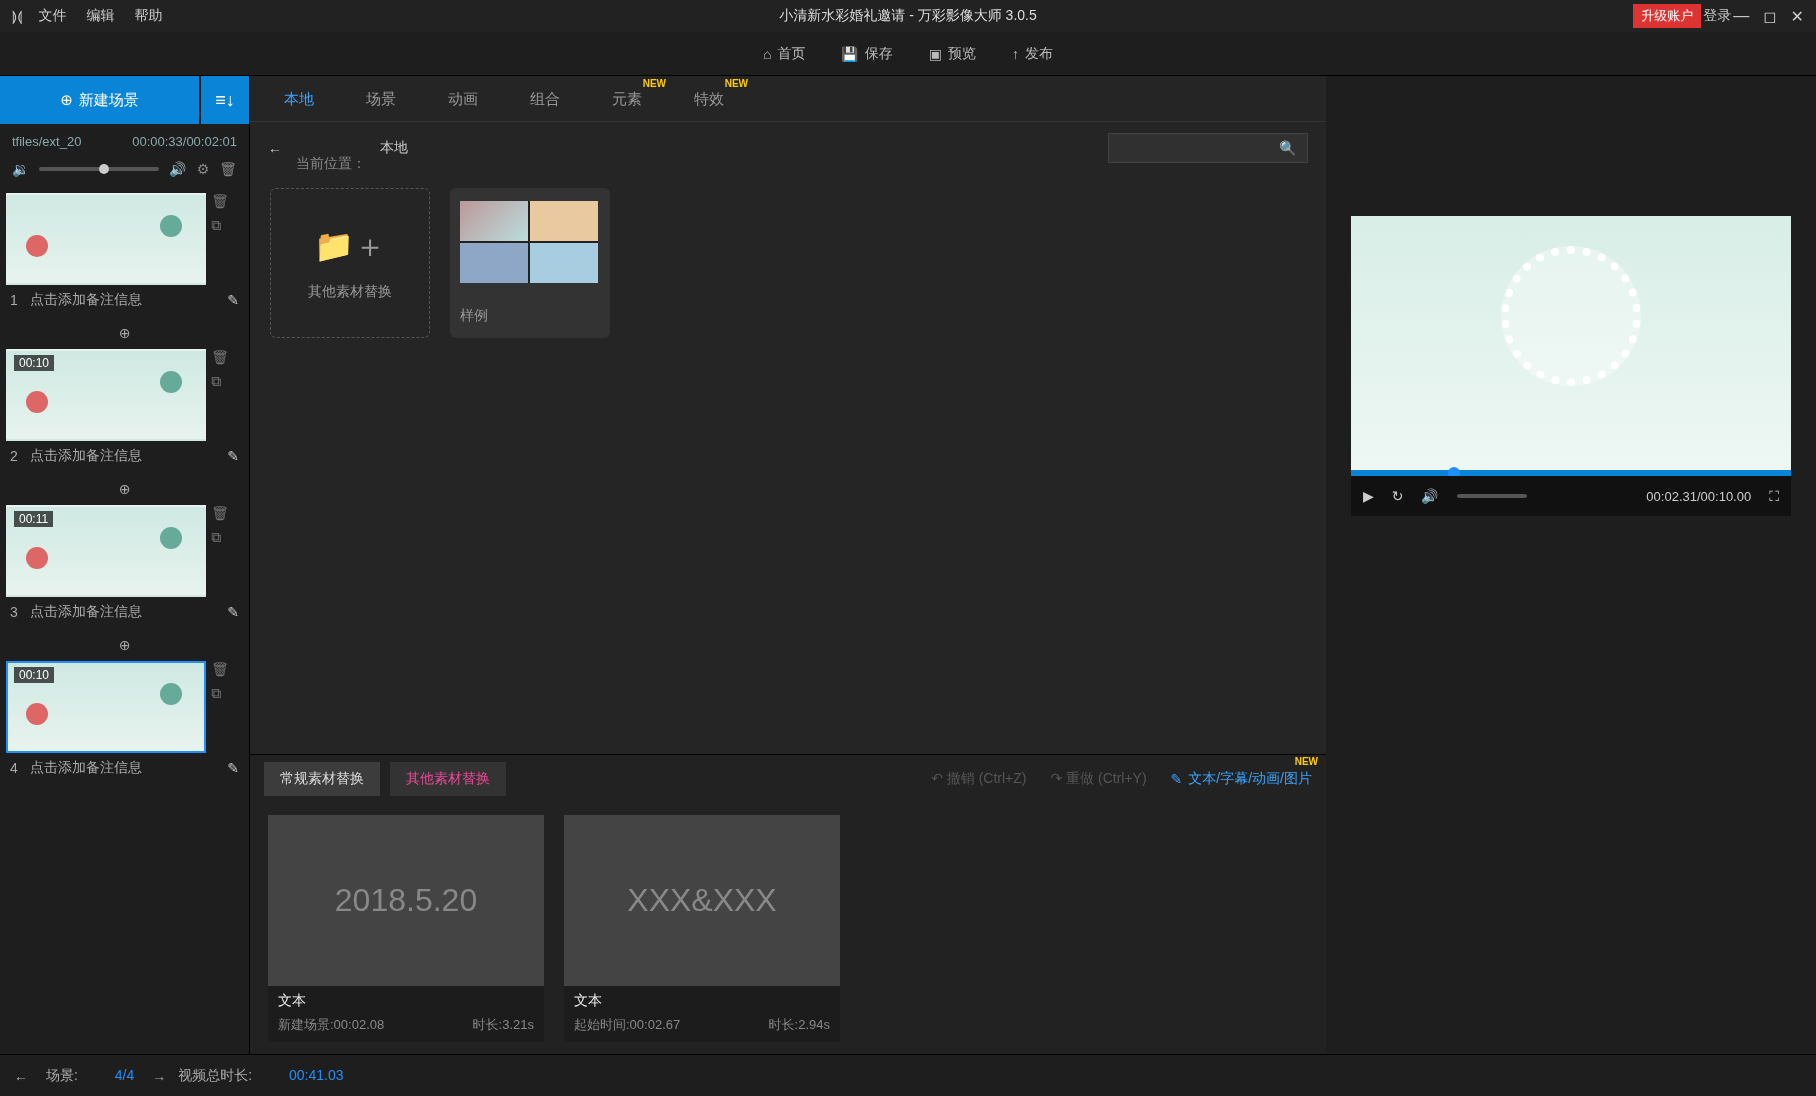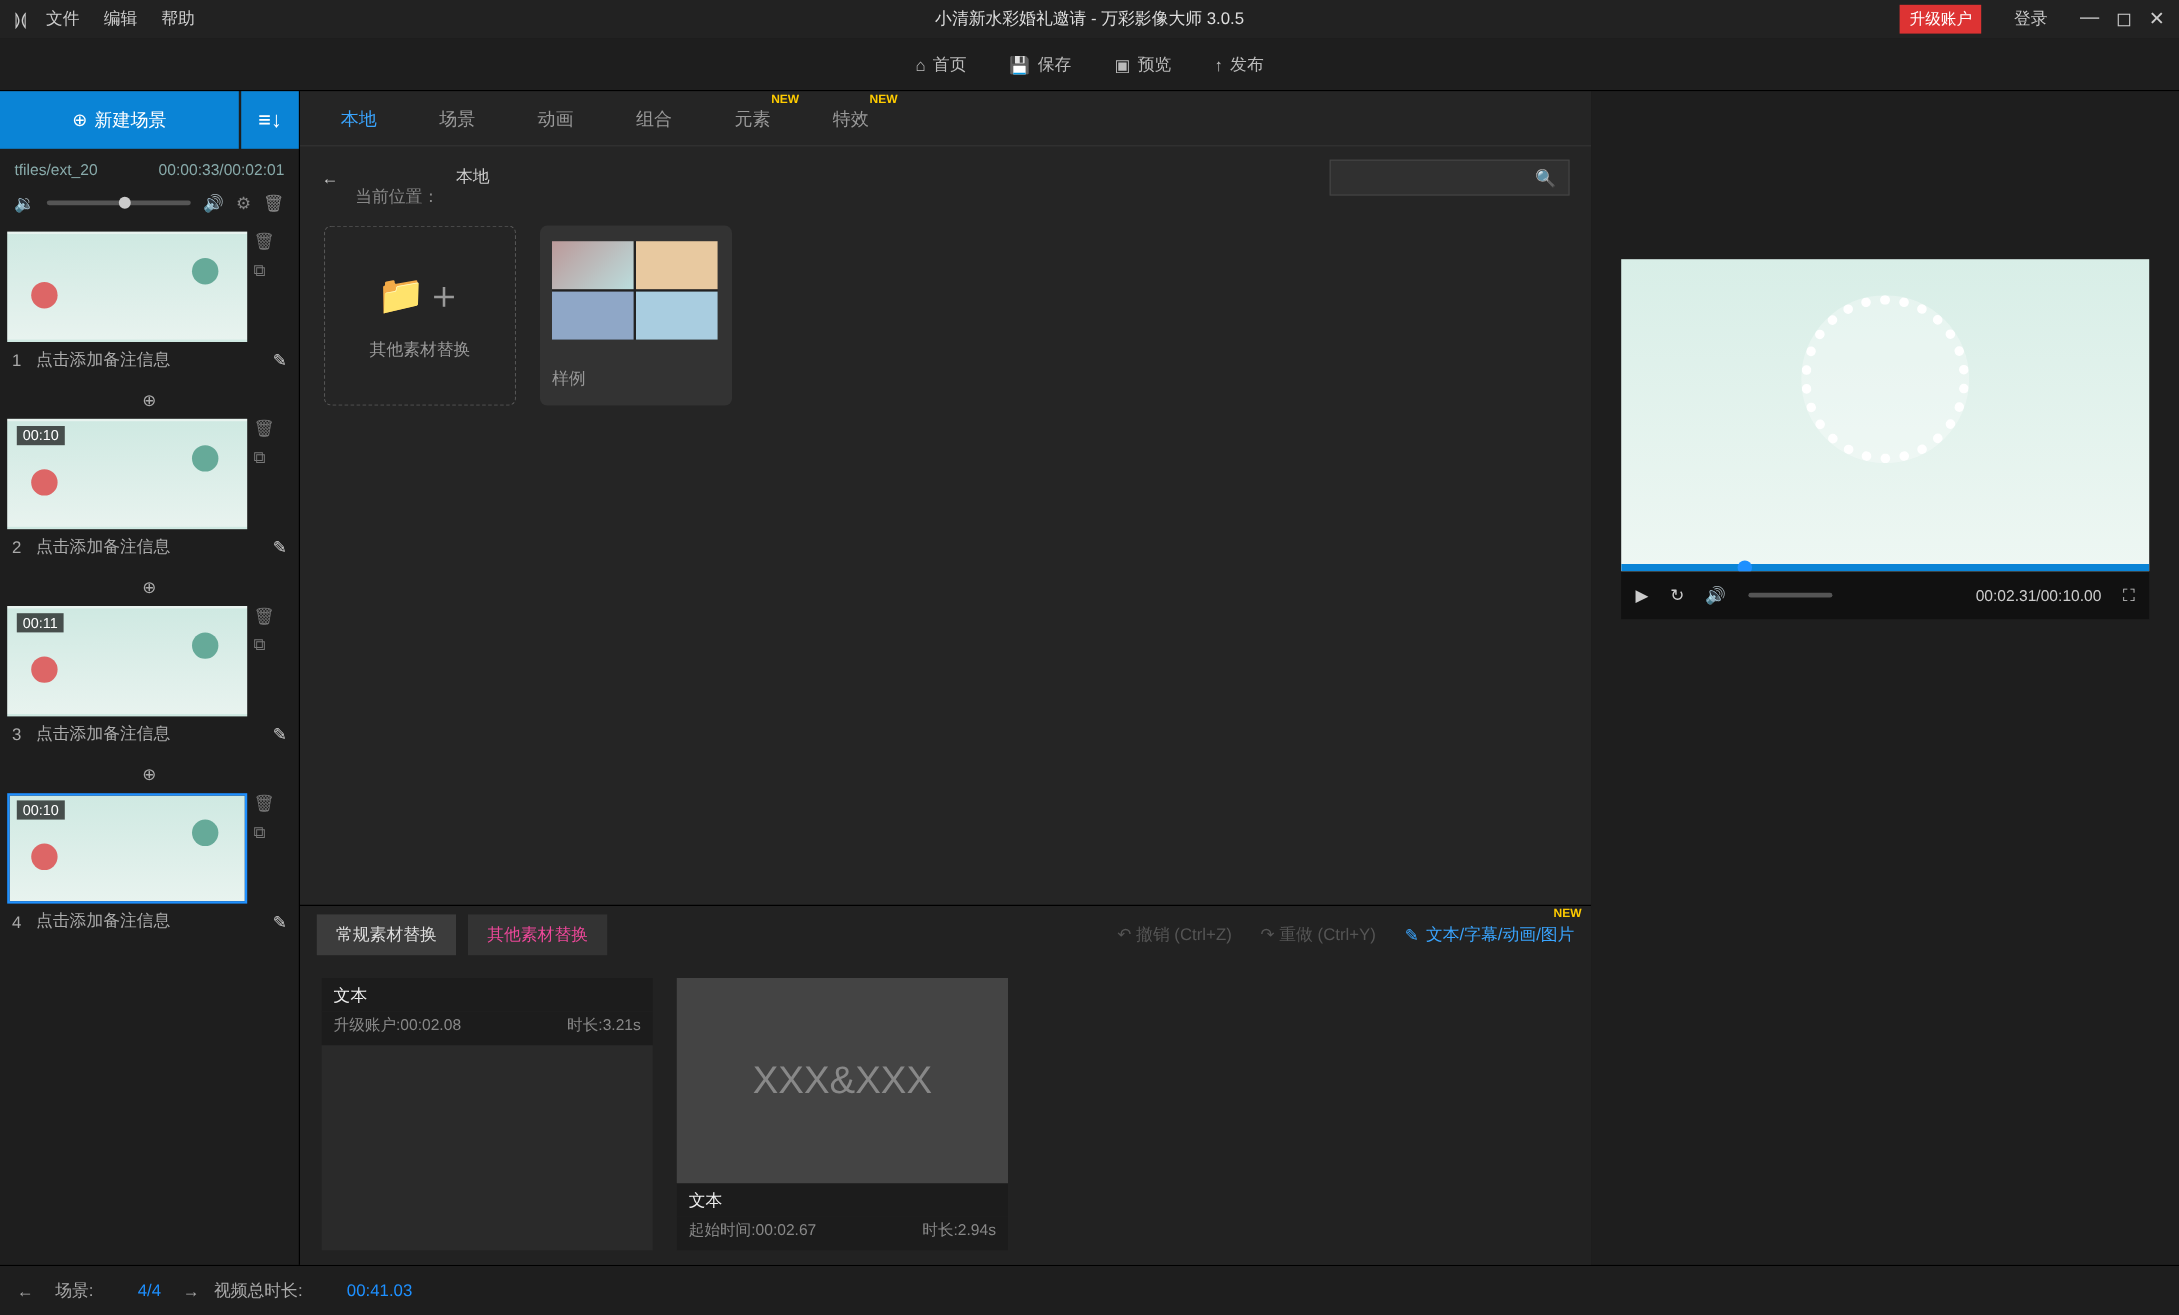--- a/index.html
+++ b/index.html
@@ -3,21 +3,21 @@
 <meta charset="utf-8">
 <style>
 * { margin: 0; padding: 0; box-sizing: border-box; font-family: "Microsoft YaHei", sans-serif; }
 body { background: #1a1a1a; color: #ccc; width: 1816px; height: 1096px; overflow: hidden; font-size: 14px; }
 
 
 .topbar { height: 32px; background: #222; display: flex; align-items: center; padding: 0 12px; position: relative; }
 .menu-items { display: flex; gap: 20px; font-size: 14px; }
 .menu-items span { cursor: pointer; }
 .title-center { position: absolute; left: 50%; transform: translateX(-50%); font-size: 14px; color: #ddd; }
-.topbar-right { margin-left: auto; display: flex; align-items: center; gap: 27px; }
+.topbar-right { margin-left: auto; display: flex; align-items: center; gap: 2px; }
 .badge-upgrade { background: #d33; color: #fff; padding: 3px 8px; font-size: 13px; }
 .win-btns { display: flex; gap: 14px; font-size: 16px; }
 
 
 .actionbar { height: 44px; background: #1e1e1e; display: flex; justify-content: center; align-items: center; gap: 36px; border-bottom: 1px solid #000; }
 .action { display: flex; align-items: center; gap: 6px; color: #bbb; cursor: pointer; font-size: 14px; }
 
 
 .main { display: flex; height: calc(100% - 76px - 42px); }
 
@@ -287,23 +287,24 @@
           <span>↷ <span>重做 (Ctrl+Y)</span></span>
           <span class="bp-link">
             <span>✎</span>
             <span>文本/字幕/动画/图片</span>
             <span class="new-tag" style="top:-14px;right:-6px;">NEW</span>
           </span>
         </div>
       </div>
       <div class="bp-items">
         <div class="bp-item">
+          <div class="bp-preview">2018.5.20</div>
           <div class="bp-cap">文本</div>
           <div class="bp-meta">
-              <span>升级账户:00:02.08</span>
+              <span>新建场景:00:02.08</span>
               <span>时长:3.21s</span>
             </div>
         </div>
         <div class="bp-item">
           <div class="bp-preview">XXX&amp;XXX</div>
           <div class="bp-cap">文本</div>
           <div class="bp-meta">
               <span>起始时间:00:02.67</span>
               <span>时长:2.94s</span>
             </div>

